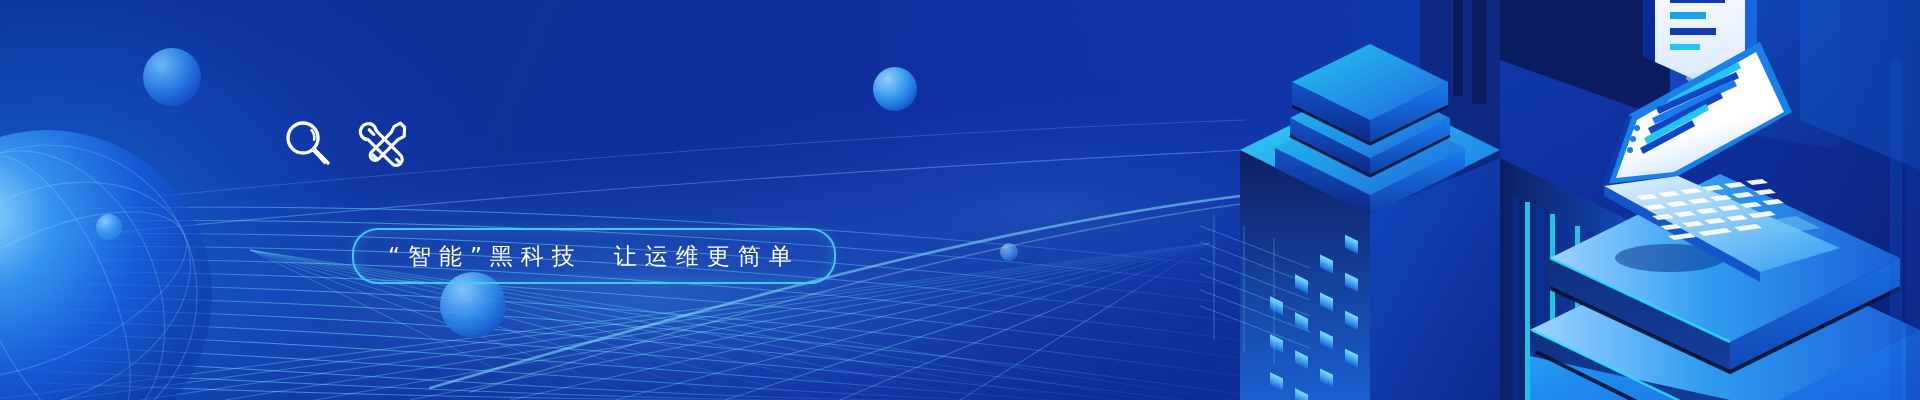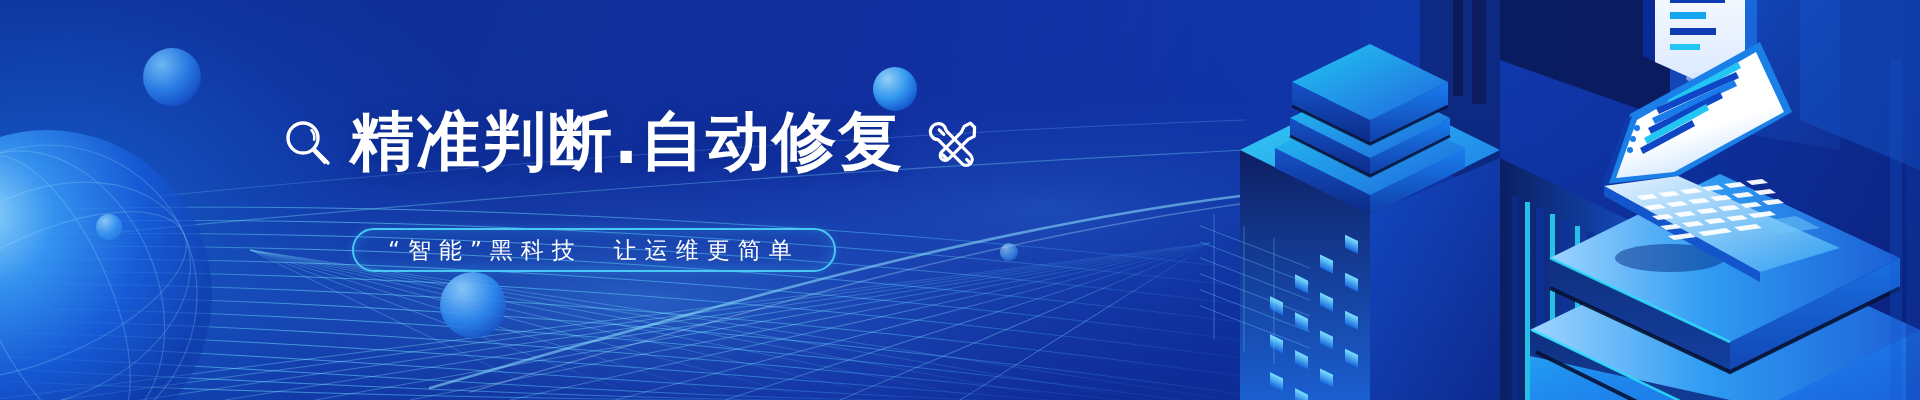--- a/index.html
+++ b/index.html
@@ -43,21 +43,21 @@
   .title{
     color:#ffffff;font-size:64px;line-height:1;font-weight:700;letter-spacing:2px;
     white-space:nowrap;text-shadow:0 2px 14px rgba(0,30,120,.45);
     font-family:"DejaVu Sans","Liberation Sans",sans-serif;
   }
   .title .dot{font-size:64px;}
   .wrench{width:56px;height:56px;flex:0 0 auto;margin-left:8px;margin-top:10px;}
 
   
   .pill{
-    position:absolute;left:352px;top:228px;height:44px;padding:0 34px;
+    position:absolute;left:352px;top:228px;height:56px;padding:0 34px;
     display:flex;align-items:center;justify-content:center;
     border:2px solid #49c8f5;border-radius:26px;
     box-shadow:0 0 14px rgba(60,190,250,.28) inset,0 0 10px rgba(60,190,250,.20);
   }
   .pill span{
     color:#ffffff;font-size:23px;letter-spacing:8px;white-space:nowrap;
     font-family:"DejaVu Sans","Liberation Sans",sans-serif;
   }
 
   
@@ -164,21 +164,20 @@
   <div class="headline">
     <svg class="mag" viewBox="0 0 52 52">
       <g fill="none" stroke="#ffffff" stroke-width="3.4" stroke-linecap="round">
         <circle cx="21" cy="21" r="15"></circle>
         <path d="M32.5,32.5 L46,46"></path>
         <path d="M29.5,13.2 a11,11 0 0 1 2.6,9.4" stroke-width="2.6"></path>
       </g>
       <path d="M33,31 L46,44 L42.5,47.5 L30,34 Z" fill="#ffffff"></path>
     </svg>
 
-    <div class="title"><span>精准判断</span><span class="dot">.</span><span>自动修复</span></div>
 
     <svg class="wrench" viewBox="0 0 56 56">
       <g fill="none" stroke="#ffffff" stroke-width="3.2" stroke-linejoin="round" stroke-linecap="round">
         <path d="M16.5,8.5 a8,8 0 1 0 -6.4,13.2 L34,45.6 a6,6 0 1 0 8.5,-8.5 L18.6,13.2 Z"></path>
         <path d="M11.2,11.8 l4.6,4.6"></path>
         <path d="M38.6,41.4 l3.4,3.4"></path>
         <path d="M46.6,9.4 l-4.2,-4.2 l-6.2,3.2 l-3.0,6.0 l-19.0,19.0 a5,5 0 1 0 7.0,7.0 l19.0,-19.0 l6.0,-3.0 Z"></path>
         <path d="M15.0,37.0 l4.6,4.6"></path>
       </g>
     </svg>

